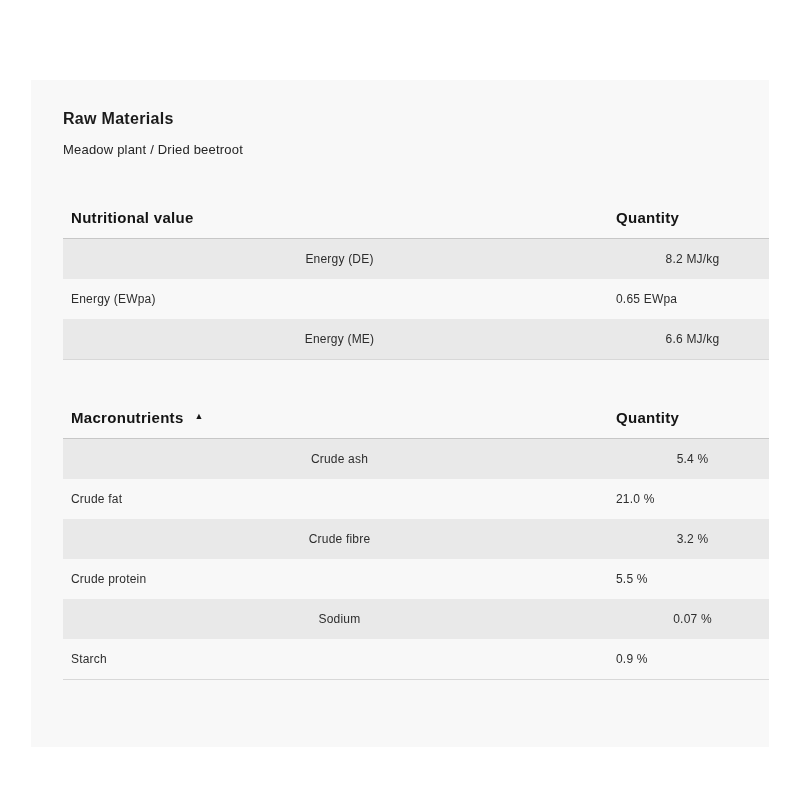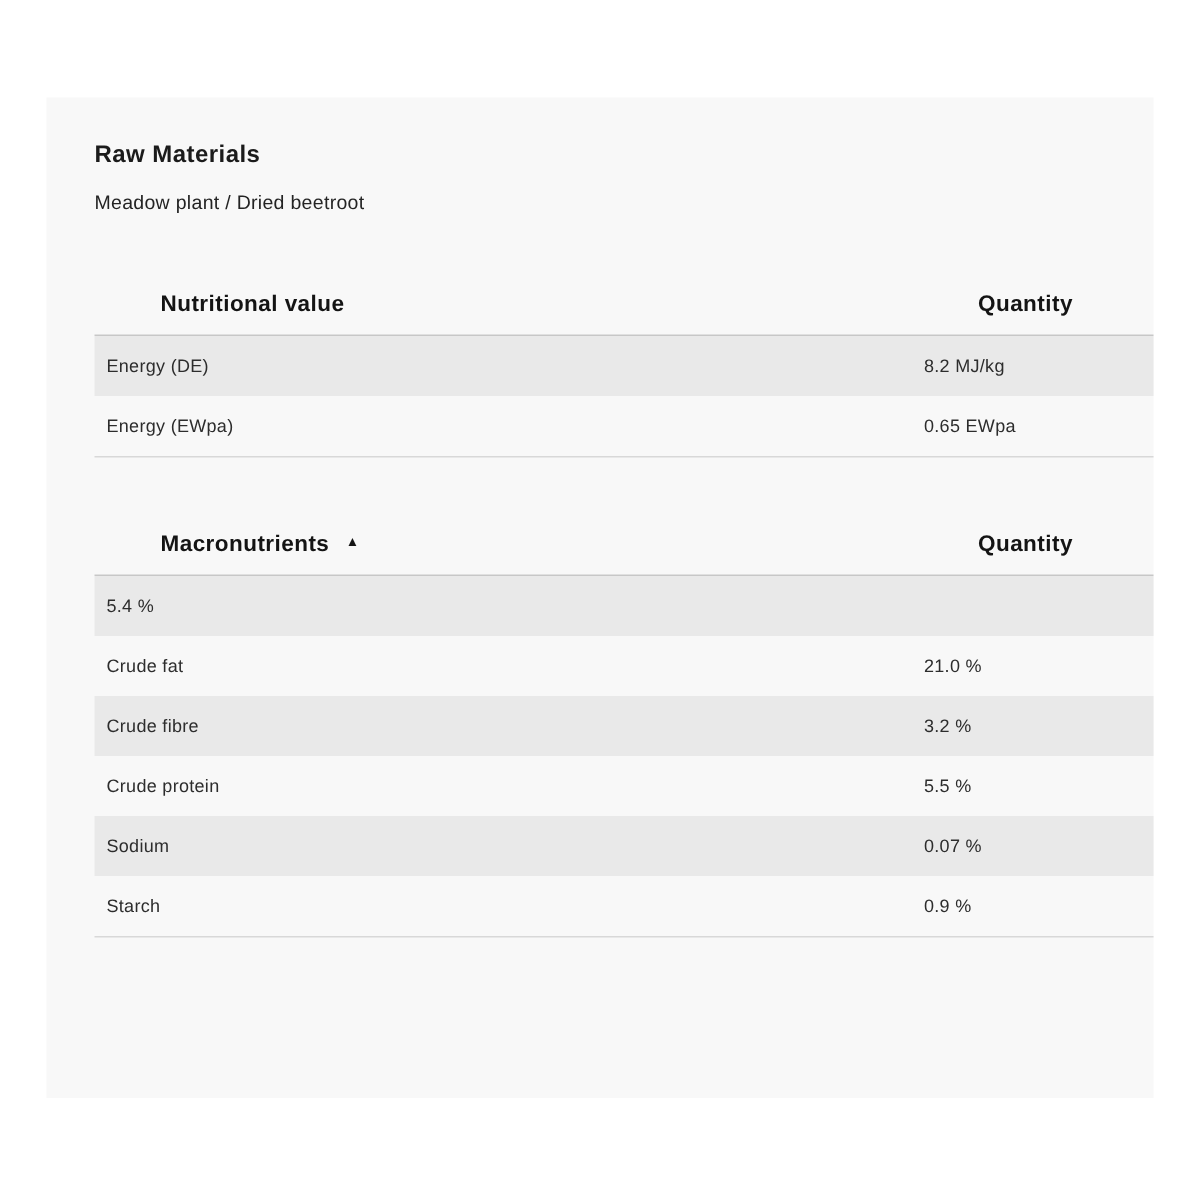--- a/index.html
+++ b/index.html
@@ -11,49 +11,49 @@
     --text-body:#2d2d2d;
   }
   *{box-sizing:border-box;}
   html,body{margin:0;padding:0;}
   body{
     width:800px;height:800px;position:relative;background:#ffffff;
     font-family:"Liberation Sans", sans-serif;
     -webkit-font-smoothing:antialiased;
   }
   .card{
-    position:absolute;left:31px;top:65px;width:738px;height:667px;
+    position:absolute;left:31px;top:80px;width:738px;height:667px;
     background:var(--card-bg);
     padding:27px 0 0 32px;
   }
   .page-title{
     margin:0;font-size:16px;line-height:24px;font-weight:700;
     color:var(--text-dark);letter-spacing:.3px;
   }
   .page-subtitle{
     margin:9px 0 0;font-size:13px;line-height:20px;font-weight:400;
     color:#242424;letter-spacing:.2px;
   }
   .ntable{margin-top:37px;border-bottom:1px solid var(--border-soft);}
   .thead{
     display:flex;align-items:center;height:42px;
     border-bottom:1px solid var(--border-strong);
   }
   .th{
     font-size:15px;font-weight:700;color:#141414;letter-spacing:.3px;
     padding-left:8px;display:flex;align-items:center;
   }
-  .th-name{width:545px;flex:none;margin-left:36px;}
+  .th-name{width:545px;flex:none;}
   .th-qty{flex:1;text-align:center;}
   .sort-icon{
     font-size:9px;line-height:1;margin-left:11px;color:#141414;
     position:relative;top:-1px;
   }
   .trow{display:flex;align-items:center;height:40px;}
-  .trow.alt{background:var(--row-alt);}
+  .trow.alt{background:var(--row-alt);text-align:center;}
   .cell{
     font-size:12px;color:var(--text-body);letter-spacing:.2px;
     padding-left:8px;white-space:nowrap;
   }
   .cell-name{width:545px;flex:none;}
   .cell-qty{flex:1;}
 </style>
 </head>
 <body>
 
@@ -74,35 +74,40 @@
     </div>
     <div>
         <div class="trow alt">
           <div class="cell cell-name">Energy (DE)</div>
           <div class="cell cell-qty">8.2 MJ/kg</div>
         </div>
         <div class="trow">
           <div class="cell cell-name">Energy (EWpa)</div>
           <div class="cell cell-qty">0.65 EWpa</div>
         </div>
+        <div class="trow alt">
+          <div class="cell cell-name">Energy (ME)</div>
+          <div class="cell cell-qty">6.6 MJ/kg</div>
+        </div>
       </div>
   </div>
 
   <div class="ntable">
     <div class="thead">
       <div class="th th-name">
         <span>Macronutrients</span>
         <span class="sort-icon">▲</span>
       </div>
       <div class="th th-qty">
         <span>Quantity</span>
       </div>
     </div>
     <div>
         <div class="trow alt">
+          <div class="cell cell-name">Crude ash</div>
           <div class="cell cell-qty">5.4 %</div>
         </div>
         <div class="trow">
           <div class="cell cell-name">Crude fat</div>
           <div class="cell cell-qty">21.0 %</div>
         </div>
         <div class="trow alt">
           <div class="cell cell-name">Crude fibre</div>
           <div class="cell cell-qty">3.2 %</div>
         </div>

